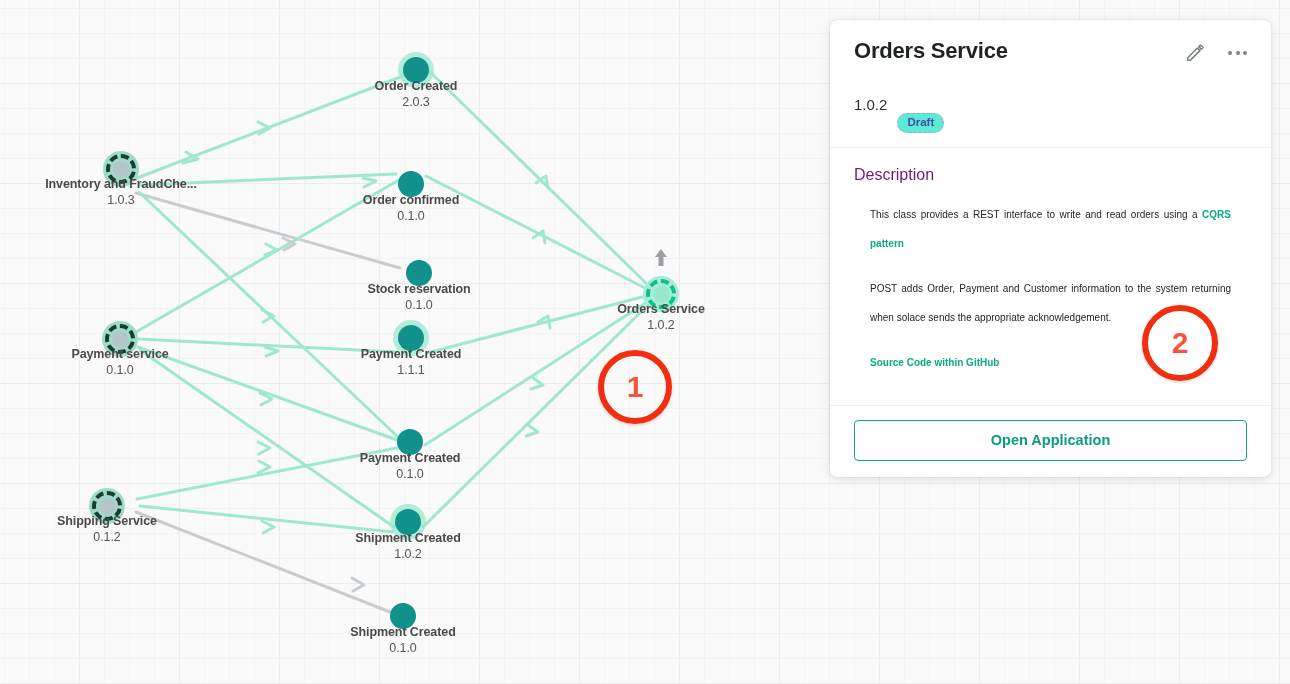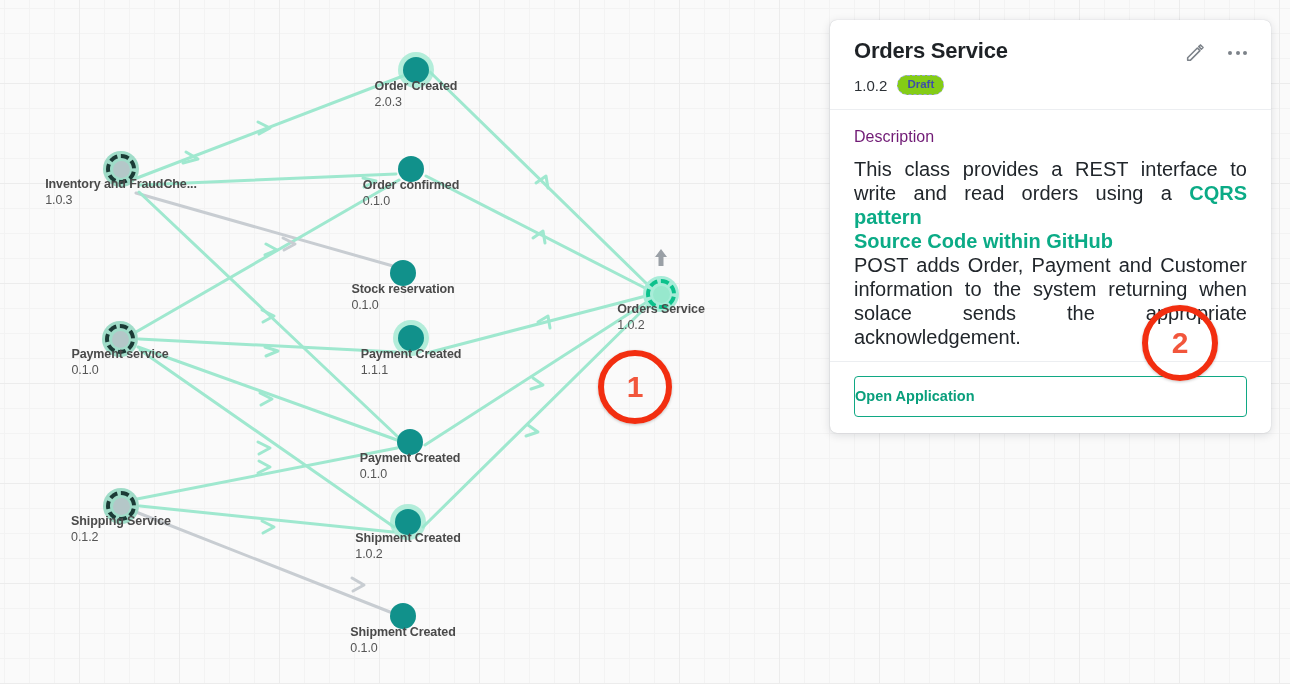--- a/index.html
+++ b/index.html
@@ -22,21 +22,21 @@
       linear-gradient(to bottom, #f3f3f3 1px, transparent 1px);
     background-size:100px 100px,100px 100px,25px 25px,25px 25px;
     background-position:-21px -17px,-21px -17px,-21px -17px,-21px -17px;
   }
   .graph-svg{position:absolute;left:0;top:0;width:1290px;height:684px;}
 
   
   .node{position:absolute;transform:translate(-50%,-50%);}
   .node .label{
     position:absolute;left:50%;transform:translateX(-50%);
-    top:22px;white-space:nowrap;
+    top:22px;white-space:nowrap;text-align:center;
     font-size:12.5px;font-weight:bold;color:#4a4a4a;line-height:15px;
     letter-spacing:-0.1px;
   }
   .node .version{
     display:block;font-weight:normal;color:#555;font-size:12.5px;line-height:16px;
   }
 
   
   .event-dot{
     width:26px;height:26px;border-radius:50%;
@@ -83,36 +83,36 @@
   .head-icons{display:flex;align-items:center;gap:22px;padding-top:4px;}
   .ico{color:#7c8289;display:block;cursor:pointer;}
   .dots{display:flex;gap:3.5px;align-items:center;}
   .dots i{width:4px;height:4px;border-radius:50%;background:#7c8289;display:block;}
 
   .panel-subrow{display:flex;align-items:center;gap:10px;margin-top:11px;}
   .panel-version{font-size:15px;color:#2c3136;}
   .badge{
     font-size:11.5px;font-weight:bold;color:#3e4fa8;
     border:1px dashed #9aa4dd;border-radius:11px;
-    padding:2px 9px 3px 9px;background:#84cc16;line-height:13px;
+    padding:2px 9px 3px 9px;background:#5eead4;line-height:13px;margin-top:38px;
   }
 
   .panel-body{padding:18px 24px 12px 24px;border-bottom:1px solid #eceef1;}
   .desc-label{font-size:16px;color:#701a75;margin-bottom:11px;}
   .desc-p{
-    font-size:20px;color:#21262b;line-height:24px;margin:0;
+    font-size:10px;color:#21262b;line-height:29px;margin:16px;
     text-align:justify;
   }
   .desc-p + .desc-p{margin-top:0px;}
   .link{color:#0bab86;font-weight:bold;text-decoration:none;cursor:pointer;}
 
   .panel-foot{padding:14px 24px 16px 24px;}
   .open-btn{
     display:block;width:100%;box-sizing:border-box;
-    text-align:left;padding:11px 0 12px 0;
+    text-align:center;padding:11px 0 12px 0;
     border:1px solid #10a884;border-radius:4px;background:#fff;
     color:#0a9f7c;font-size:14.5px;font-weight:bold;cursor:pointer;
     font-family:"Liberation Sans","DejaVu Sans",sans-serif;
   }
 
   
   .annot{
     position:absolute;border-radius:50%;
     border:6px solid #f22e10;background:transparent;
     display:flex;align-items:center;justify-content:center;
@@ -178,29 +178,29 @@
     </svg>
 
     <div class="node" style="left:416px;top:70px">
       <div class="event-dot halo"></div>
       <div class="label">
         <span>Order Created</span>
         <span class="version">2.0.3</span>
       </div>
     </div>
 
-    <div class="node" style="left:411px;top:169px">
+    <div class="node" style="left:411px;top:184px">
       <div class="event-dot"></div>
       <div class="label">
         <span>Order confirmed</span>
         <span class="version">0.1.0</span>
       </div>
     </div>
 
-    <div class="node" style="left:403px;top:273px">
+    <div class="node" style="left:419px;top:273px">
       <div class="event-dot"></div>
       <div class="label">
         <span>Stock reservation</span>
         <span class="version">0.1.0</span>
       </div>
     </div>
 
     <div class="node" style="left:411px;top:338px">
       <div class="event-dot halo"></div>
       <div class="label">
@@ -248,21 +248,21 @@
       <div class="app-ring">
         <span class="dashring"></span>
         <span class="core"></span>
       </div>
       <div class="label" style="top:26px">
         <span>Payment service</span>
         <span class="version">0.1.0</span>
       </div>
     </div>
 
-    <div class="node" style="left:121px;top:506px">
+    <div class="node" style="left:107px;top:506px">
       <div class="app-ring">
         <span class="dashring"></span>
         <span class="core"></span>
       </div>
       <div class="label" style="top:26px">
         <span>Shipping Service</span>
         <span class="version">0.1.2</span>
       </div>
     </div>
 
@@ -299,22 +299,22 @@
       </div>
       <div class="panel-subrow">
         <span class="panel-version">1.0.2</span>
         <span class="badge">Draft</span>
       </div>
     </div>
 
     <div class="panel-body">
       <div class="desc-label">Description</div>
       <p class="desc-p"><span>This class provides a REST interface to write and read orders using a </span><a class="link">CQRS pattern</a></p>
+      <p class="desc-p">POST adds Order, Payment and Customer information to the system returning when solace sends the appropriate acknowledgement.</p>
       <p class="desc-p"><a class="link">Source Code within GitHub</a></p>
-      <p class="desc-p">POST adds Order, Payment and Customer information to the system returning when solace sends the appropriate acknowledgement.</p>
     </div>
 
     <div class="panel-foot">
       <button class="open-btn">Open Application</button>
     </div>
   </div>
 
   <div class="annot" id="annot-1">1</div>
   <div class="annot" id="annot-2">2</div>
 

